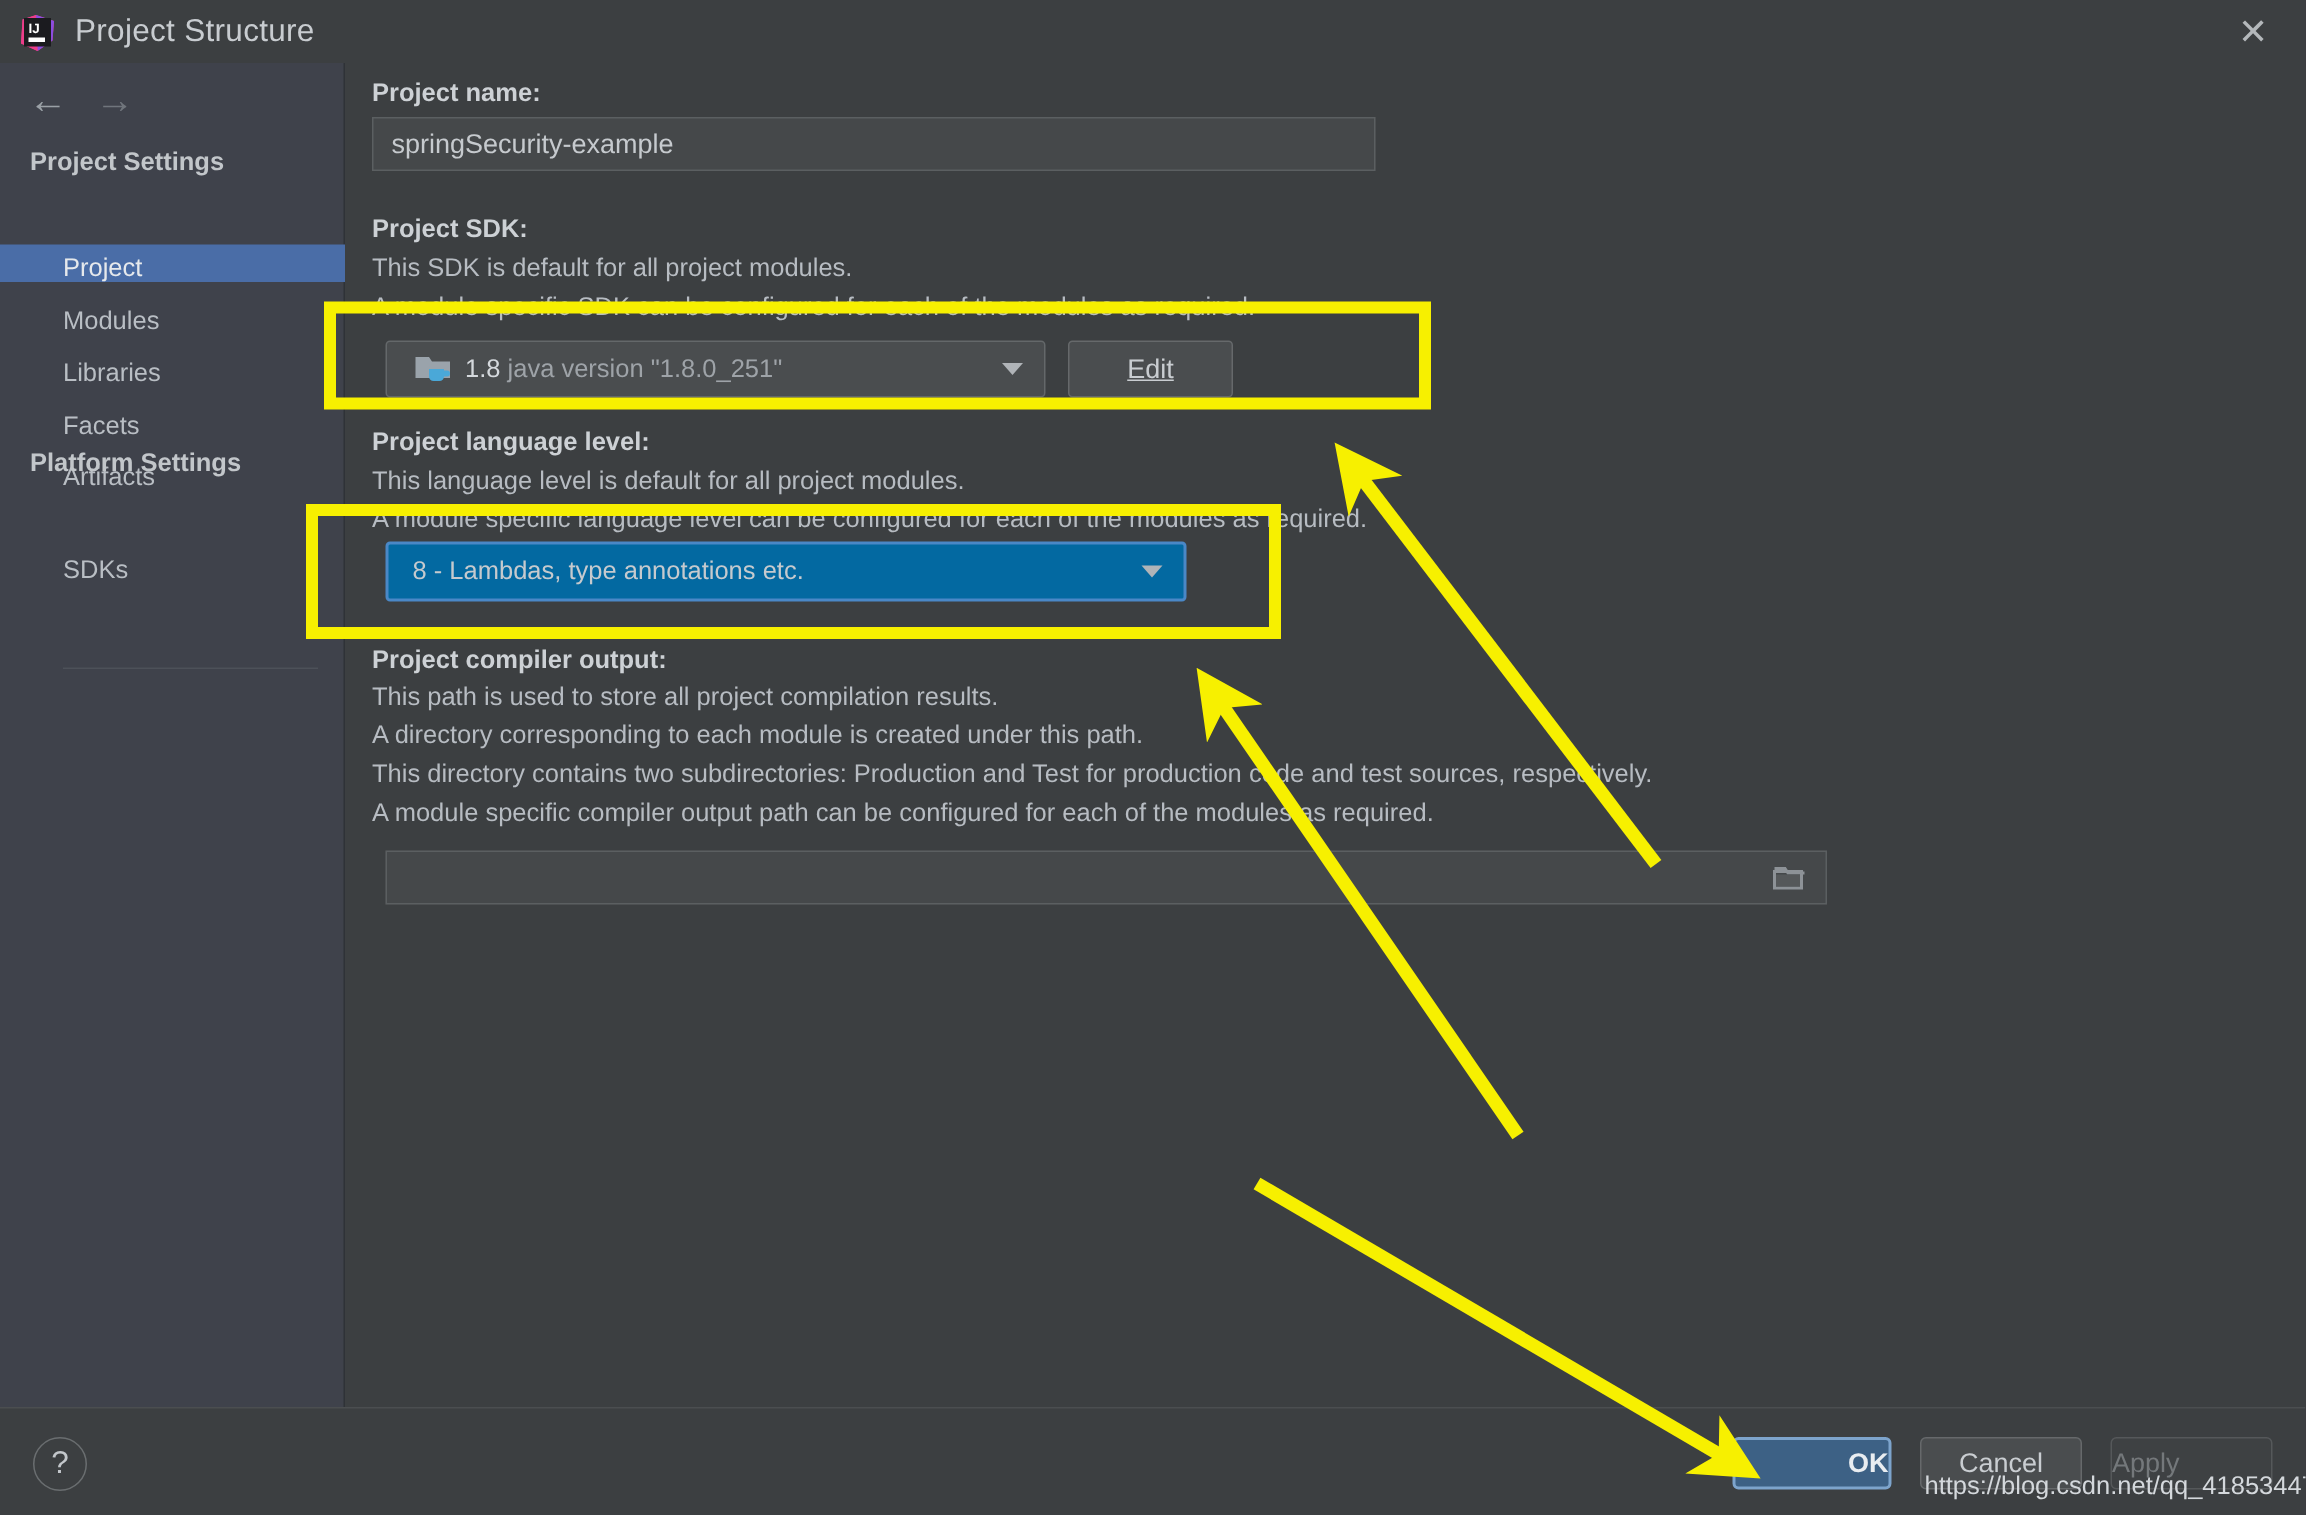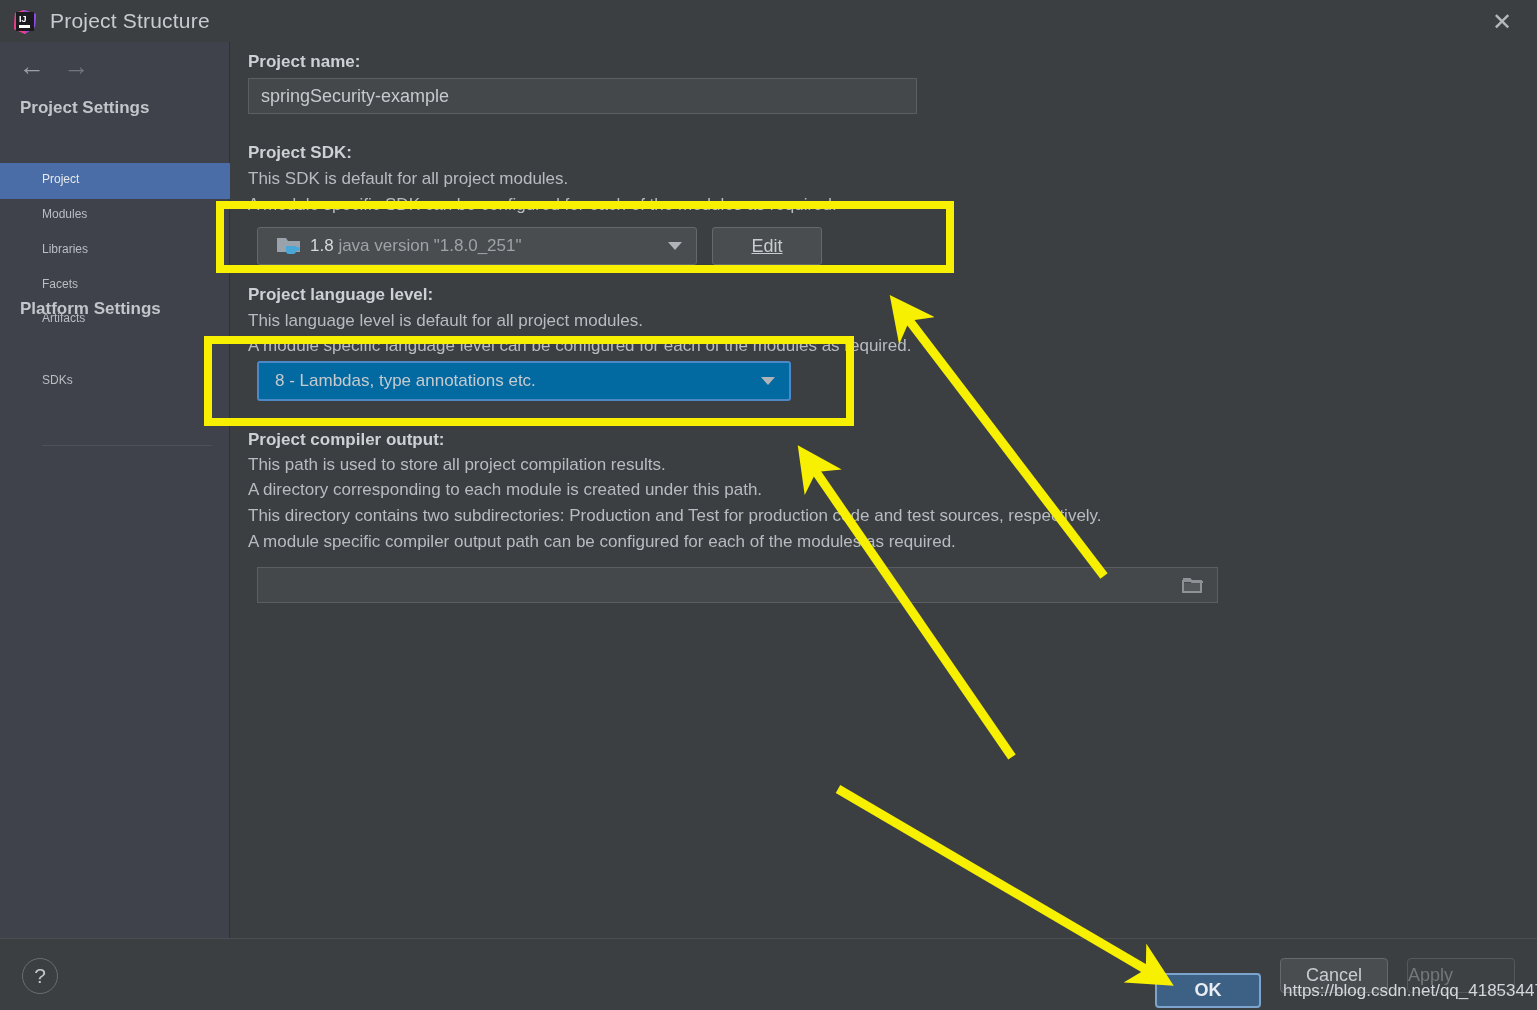--- a/index.html
+++ b/index.html
@@ -38,22 +38,22 @@
   .nav-arrow {
     display: inline-block; width: 40px; height: 30px; text-align: center;
     font-size: 26px; line-height: 28px; color: #9aa0a6; cursor: pointer;
   }
   .nav-arrow.fwd { color: #70757c; }
 
   .nav-group-title {
     position: absolute; left: 20px; font-size: 17px; font-weight: bold; color: #c2c6ca;
   }
   .nav-item {
-    position: absolute; left: 0; width: 230px; height: 36px;
-    font-size: 12px; color: #b9bec4; padding-left: 42px; line-height: 32px;
+    position: absolute; left: 0; width: 230px; height: 25px;
+    font-size: 17px; color: #b9bec4; padding-left: 42px; line-height: 32px;
     cursor: pointer; white-space: nowrap;
   }
   .nav-item.selected { background: #4a6da7; color: #e6e9ec; }
   .nav-sep {
     position: absolute; left: 42px; width: 170px; height: 1px; background: #4d5159;
   }
 
   
   .main { position: absolute; left: 231px; top: 42px; width: 1306px; height: 896px; }
 
@@ -103,22 +103,22 @@
     background: #3c3f41; border-top: 1px solid #4b4e50;
   }
   .help-btn {
     position: absolute; left: 22px; top: 20px; width: 36px; height: 36px;
     border-radius: 50%; border: 1px solid #6a6e70; color: #c3c7cb;
     font-size: 21px; text-align: center; line-height: 34px; cursor: pointer;
   }
   .btn-ok {
     position: absolute; left: 1155px; top: 958px; width: 106px; height: 35px;
     background: #3d6185; border: 2px solid #7da4cc; border-radius: 4px;
-    color: #e9edf1; font-size: 18px; font-weight: bold; text-align: center;
-    line-height: 31px; cursor: pointer; margin-top: 15px;
+    color: #e9edf1; font-size: 18px; font-weight: bold; text-align: right;
+    line-height: 31px; cursor: pointer;
   }
   .btn-cancel {
     position: absolute; left: 1280px; top: 958px; width: 108px; height: 35px;
     background: #4a4d4f; border: 1px solid #66696b; border-radius: 4px;
     color: #c9cdd1; font-size: 18px; text-align: center; line-height: 33px; cursor: pointer;
   }
   .btn-apply {
     position: absolute; left: 1407px; top: 958px; width: 108px; height: 35px;
     background: #3e4143; border: 1px solid #55585a; border-radius: 4px;
     color: #74787b; font-size: 18px; text-align: left; line-height: 33px;

